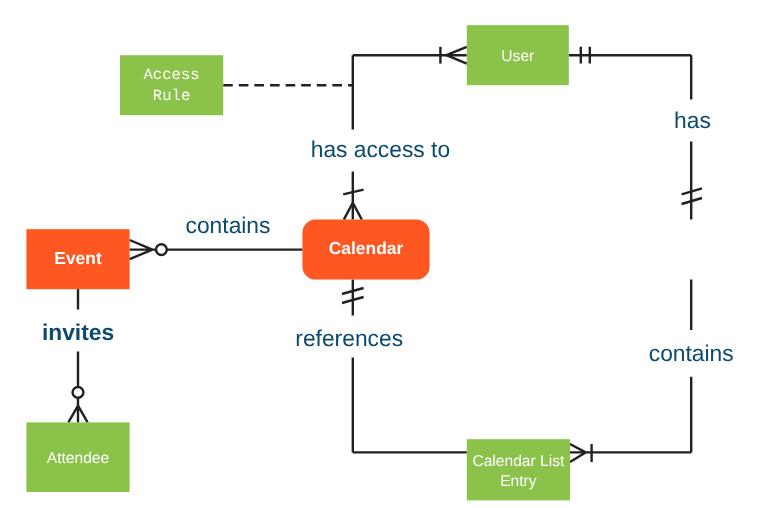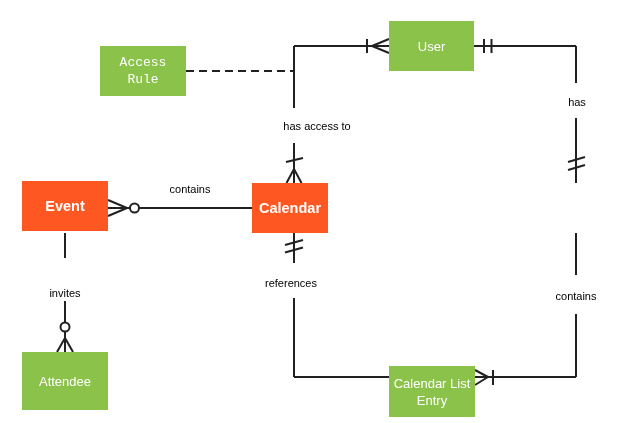--- a/index.html
+++ b/index.html
@@ -19,22 +19,22 @@
     box-sizing:border-box;
     padding:2px 4px;
     line-height:17px;
     cursor:default;
   }
   .entity.orange{background:#FF5722;font-weight:bold;font-size:14.5px;}
   .entity.green{background:#8BC34A;font-weight:normal;font-size:13px;}
   .rel-label{
     position:absolute;
     transform:translate(-50%,-50%);
-    font-size:11px;
-    color:#000000;
+    font-size:19px;
+    color:#0c4a6e;
     white-space:nowrap;
     background:#ffffff;
     padding:0 2px;
     line-height:16px;
   }
 </style>
 </head>
 <body>
 
 <div class="canvas">
@@ -77,25 +77,25 @@
       <path d="M493,370 L493,385"></path>
       <path d="M475,370 L488,377 M475,385 L488,377"></path>
     </g>
 
     <g>
       <path d="M294,233 L294,263 M294,298 L294,377 M294,377 L389,377"></path>
       <path d="M285,245 L303,240 M285,252.5 L303,247.5"></path>
     </g>
   </svg>
 
-  <div class="entity orange" style="left:22px;top:181px;width:86px;height:50px;">
+  <div class="entity orange" style="left:22px;top:191px;width:86px;height:50px;">
     <span>Event</span>
   </div>
 
-  <div class="entity orange" style="left:252px;top:183px;width:76px;height:50px;">
+  <div class="entity orange" style="left:252px;top:183px;width:106px;height:50px;border-radius:11px;">
     <span>Calendar</span>
   </div>
 
   <div class="entity green" style="left:100px;top:46px;width:86px;height:50px;font-family:Liberation Mono, monospace;">
     <span>Access Rule</span>
   </div>
 
   <div class="entity green" style="left:389px;top:21px;width:85px;height:50px;">
     <span>User</span>
   </div>
@@ -104,21 +104,21 @@
   <div class="entity green" style="left:389px;top:352px;width:86px;height:51px;margin-top:14px;">
     <span>Calendar List Entry</span>
   </div>
 
   <div class="entity green" style="left:22px;top:352px;width:86px;height:58px;">
     <span>Attendee</span>
   </div>
 
   <div class="rel-label" style="left:190px;top:189px;">contains</div>
 
-  <div class="rel-label" style="left:65px;top:293px;">invites</div>
+  <div class="rel-label" style="left:65px;top:278px;font-weight:bold;">invites</div>
 
   <div class="rel-label" style="left:317px;top:126px;">has access to</div>
 
   <div class="rel-label" style="left:577px;top:102px;">has</div>
 
   <div class="rel-label" style="left:576px;top:296px;">contains</div>
 
   <div class="rel-label" style="left:291px;top:283px;">references</div>
 
 </div>

